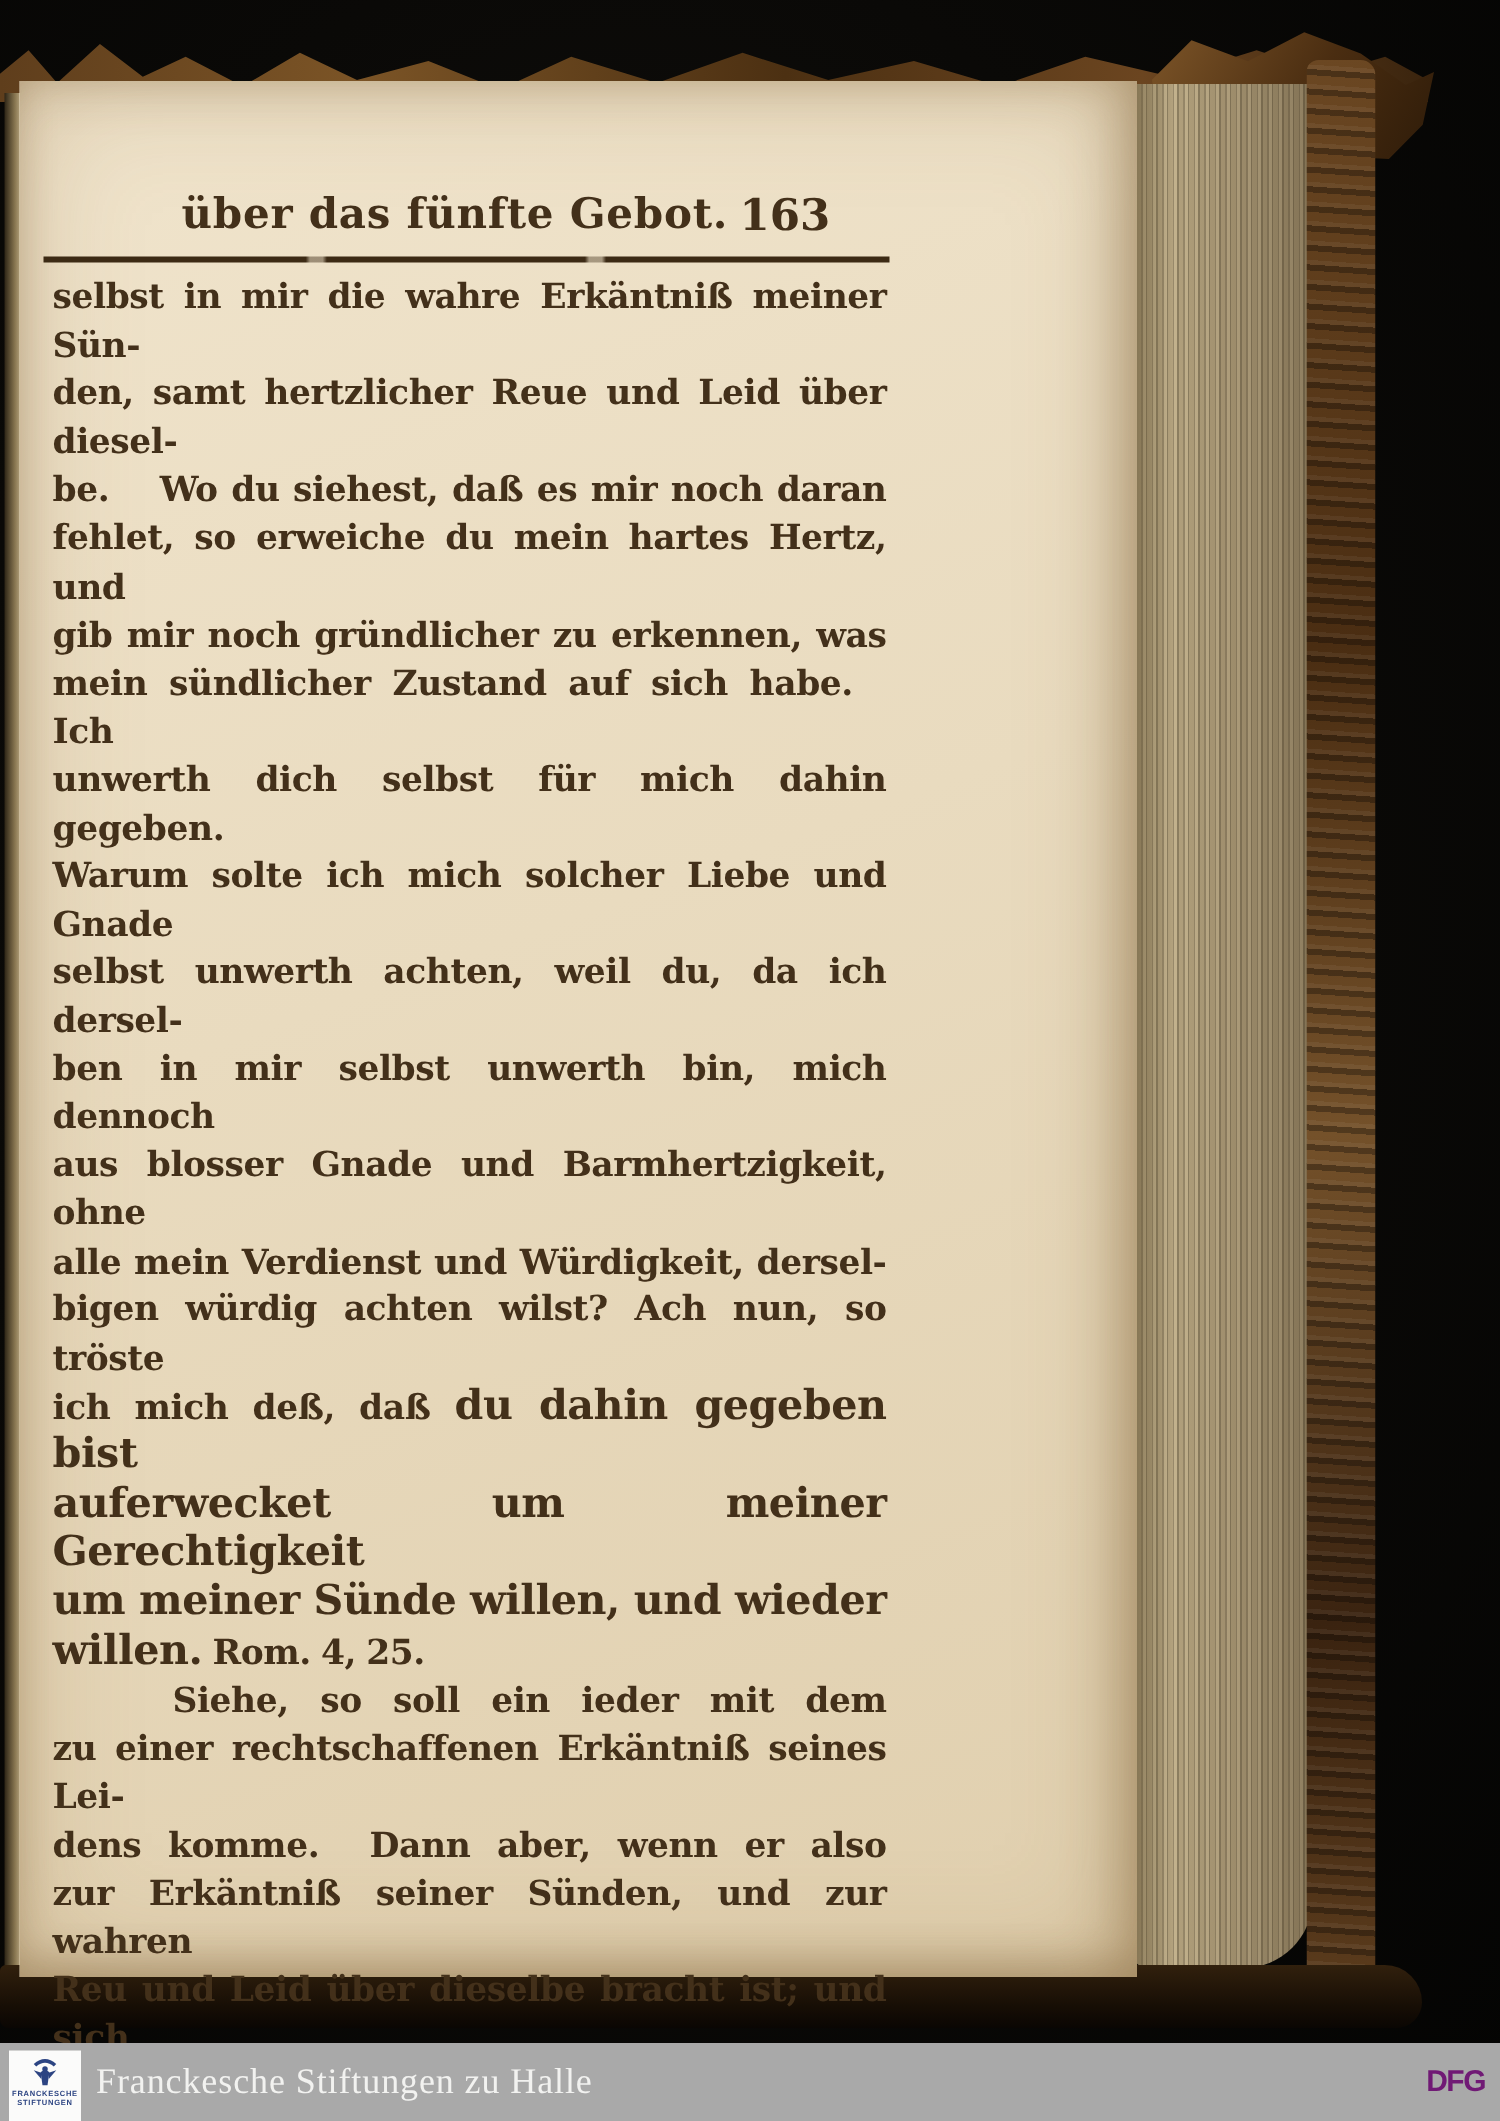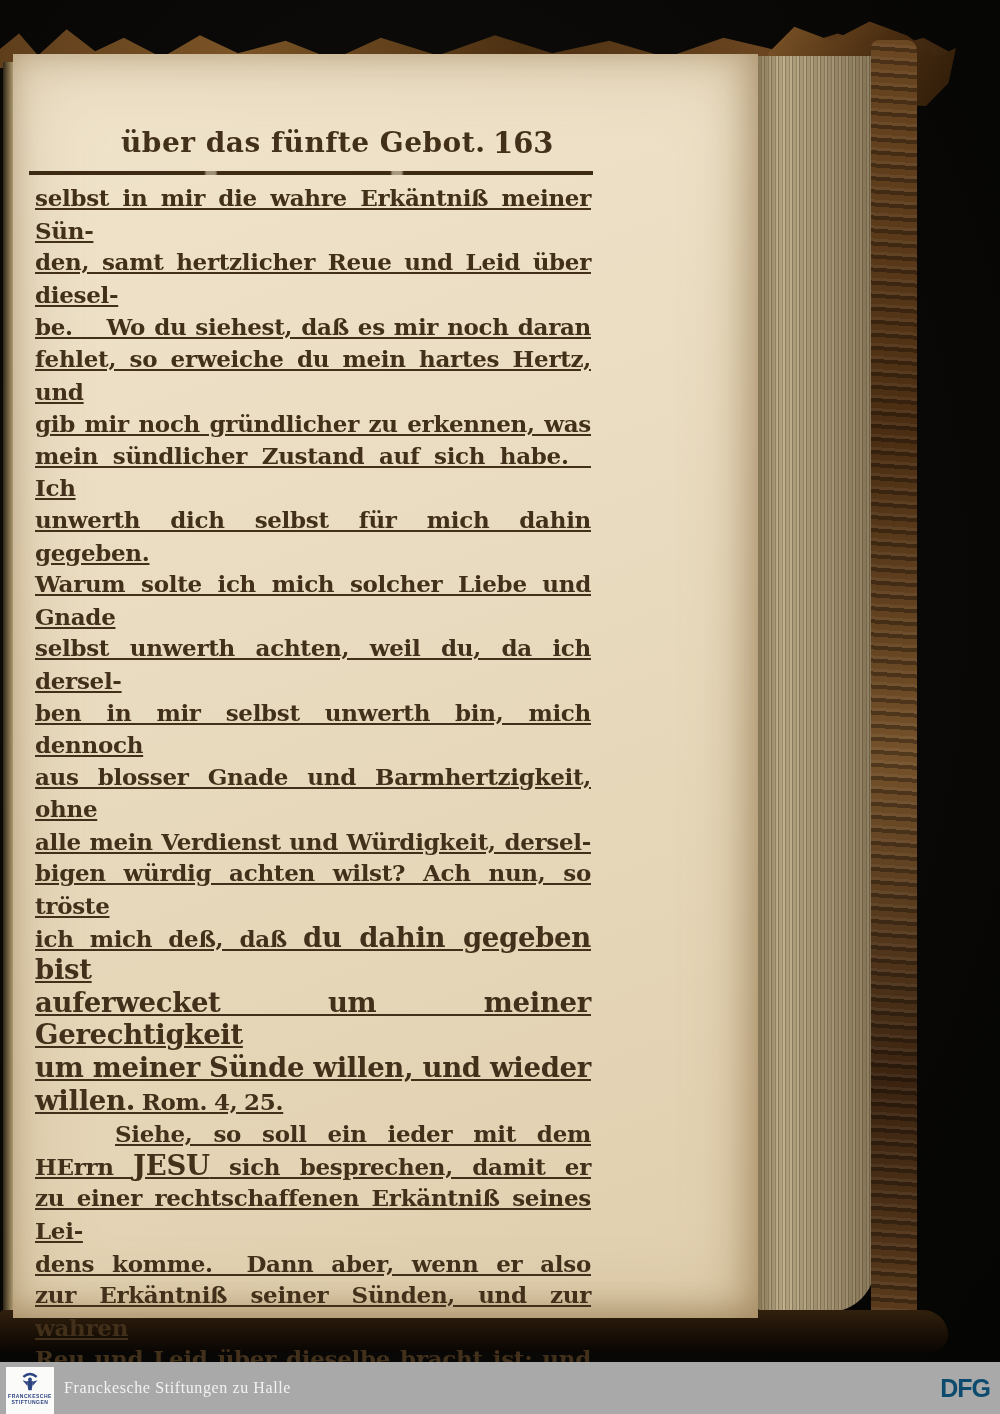--- a/index.html
+++ b/index.html
@@ -39,36 +39,36 @@
   .page{position:absolute;left:13px;top:54px;width:745px;height:1264px;
     background:linear-gradient(160deg,#f0e4cc 0%,#e9dbbf 45%,#e0cfae 100%);
     box-shadow:inset 0 0 80px rgba(135,100,50,.28), inset -16px 0 34px rgba(120,90,45,.28), inset 0 -10px 24px rgba(110,80,40,.25);
     color:#43301a;}
   .hdr-title{position:absolute;left:108px;top:72px;font-size:28px;font-weight:bold;letter-spacing:.5px;white-space:nowrap;}
   .hdr-num{position:absolute;left:480px;top:72px;font-size:29px;font-weight:bold;}
   .rule{position:absolute;left:16px;top:117px;width:564px;height:4px;
     background:linear-gradient(90deg,#3c2a14 0 31%,rgba(60,42,20,.45) 31.5% 33%,#3c2a14 33.5% 64%,rgba(60,42,20,.4) 64.5% 66%,#3c2a14 66.5% 100%);}
   .textblock{position:absolute;left:22px;top:128px;width:556px;}
   .ln{font-size:23px;font-weight:bold;line-height:31.6px;letter-spacing:-.3px;word-spacing:-1px;
-    text-align:justify;text-align-last:justify;white-space:normal;text-decoration:underline;}
+    text-align:justify;text-align-last:justify;white-space:normal;}
   .ln .em{font-size:27.5px;}
   .ln.end{text-align-last:left;}
   .ln.indent{padding-left:80px;}
 
   
   .footer{position:absolute;left:0;top:1362px;width:1000px;height:52px;background:#a9a9a9;}
   .logo-box{position:absolute;left:6px;top:5px;width:48px;height:47px;background:#fbfbfa;
     display:flex;flex-direction:column;align-items:center;justify-content:flex-start;padding-top:3px;box-sizing:border-box;}
   .logo-text{font-family:"Liberation Sans",sans-serif;font-size:5px;line-height:6px;font-weight:bold;
     color:#2c4482;letter-spacing:.5px;text-align:center;margin-top:1px;}
   .logo-text span{display:block;}
   .footer-title{position:absolute;left:64px;top:0;height:52px;display:flex;align-items:center;
-    font-family:"Liberation Serif",serif;font-size:16px;color:#f2f2f0;letter-spacing:.6px;}
+    font-family:"Liberation Serif",serif;font-size:24px;color:#f2f2f0;letter-spacing:.6px;}
   .dfg{position:absolute;right:10px;top:0;height:52px;display:flex;align-items:center;
-    font-family:"Liberation Sans",sans-serif;font-size:25px;font-weight:bold;color:#0c4a6e;letter-spacing:-1px;}
+    font-family:"Liberation Sans",sans-serif;font-size:20px;font-weight:bold;color:#701a75;letter-spacing:-1px;}
 </style>
 </head>
 <body>
 
 <div class="stage">
 
   <div class="top-leather"></div>
   <div class="top-flap"></div>
   <div class="left-page-edge"></div>
   <div class="fore-edge"></div>
@@ -111,21 +111,20 @@
       <div class="ln"><span class="seg-a">ich mich deß, daß </span><span class="seg-b em">du dahin gegeben bist</span><span class="seg-c"></span></div>
 
       <div class="ln"><span class="seg-a"></span><span class="seg-b em">auferwecket um meiner Gerechtigkeit</span><span class="seg-c"></span></div>
 
       <div class="ln"><span class="seg-a"></span><span class="seg-b em">um meiner Sünde willen, und wieder</span><span class="seg-c"></span></div>
 
       <div class="ln end"><span class="seg-a"></span><span class="seg-b em">willen.</span><span class="seg-c"> Rom. 4, 25.</span></div>
 
       <div class="ln indent"><span class="seg-a">Siehe, so soll ein ieder mit dem</span><span class="seg-b em"></span><span class="seg-c"></span></div>
 
-      <div class="ln"><span class="seg-a">HErrn </span><span class="seg-b em">JESU</span><span class="seg-c"> sich besprechen, damit er</span></div>
 
       <div class="ln"><span class="seg-a">zu einer rechtschaffenen Erkäntniß seines Lei-</span><span class="seg-b em"></span><span class="seg-c"></span></div>
 
       <div class="ln"><span class="seg-a">dens komme.   Dann aber, wenn er also</span><span class="seg-b em"></span><span class="seg-c"></span></div>
 
       <div class="ln"><span class="seg-a">zur Erkäntniß seiner Sünden, und zur wahren</span><span class="seg-b em"></span><span class="seg-c"></span></div>
 
       <div class="ln"><span class="seg-a">Reu und Leid über dieselbe bracht ist; und sich</span><span class="seg-b em"></span><span class="seg-c"></span></div>
 
       <div class="ln"><span class="seg-a">darauf zu dem wendet, den </span><span class="seg-b em">GOTT</span><span class="seg-c"> vorge=</span></div>

